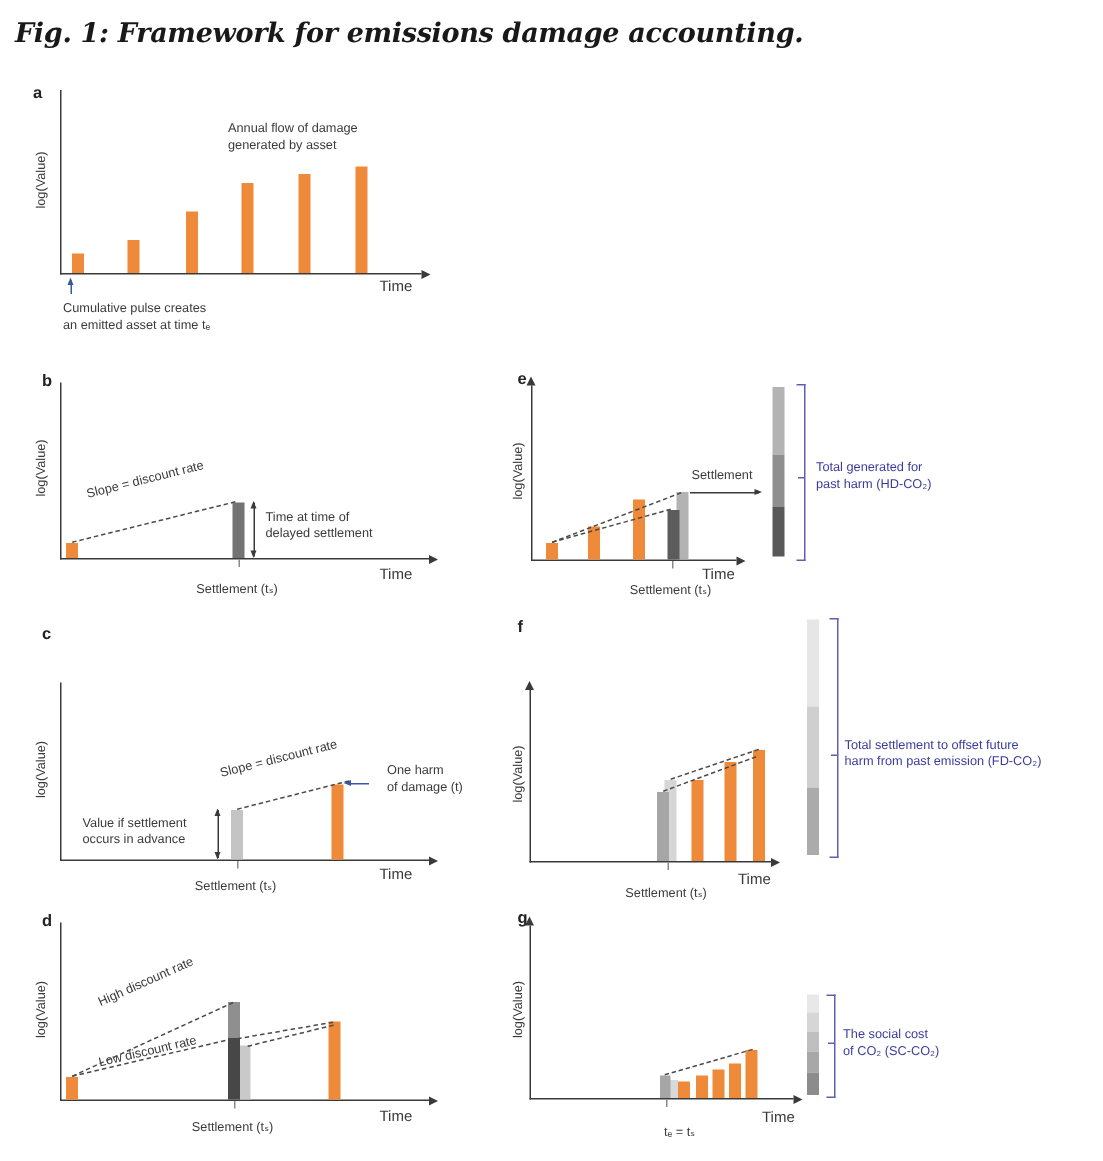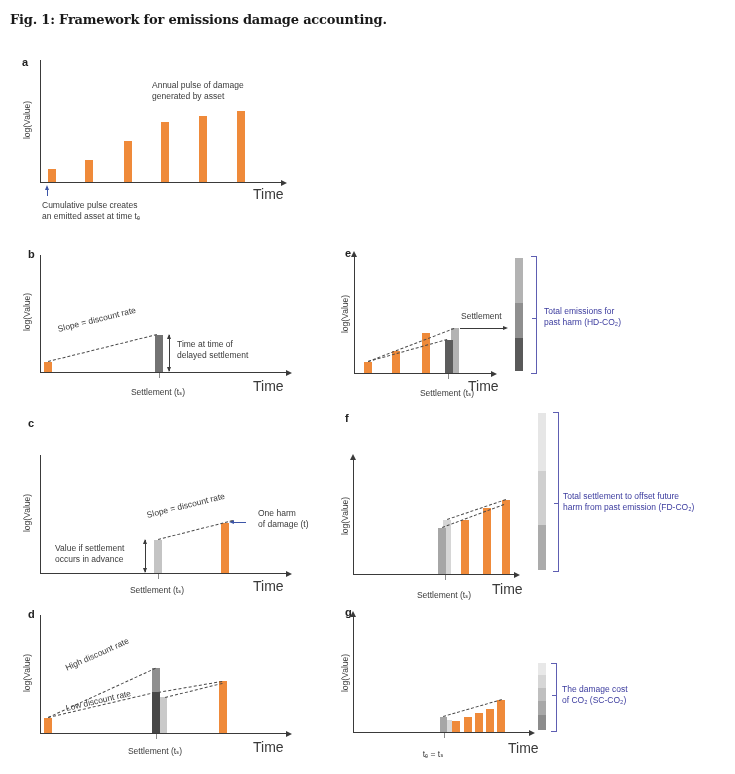--- a/index.html
+++ b/index.html
@@ -1,34 +1,34 @@
 <!DOCTYPE html>
 <html><head>
 <meta charset="utf-8">
 <style>
   html,body{margin:0;padding:0;background:#fff;}
   #fig{position:relative;width:735px;height:774px;background:#fff;
        font-family:"Liberation Sans","DejaVu Sans",sans-serif;color:#3a3a3a;overflow:hidden;}
   .title{position:absolute;left:10px;top:12px;font-family:"DejaVu Serif","Liberation Serif",serif;
-         font-weight:700;font-size:13px;color:#191919;letter-spacing:-0.2px;}
+         font-weight:700;font-size:18px;color:#191919;letter-spacing:-0.2px;font-style:italic;}
   .panel{position:absolute;}
   .plabel{position:absolute;font-weight:700;font-size:11px;color:#222;}
   .plot{position:absolute;border-left:1.2px solid #3a3a3a;border-bottom:1.2px solid #3a3a3a;}
   .plot::after{content:"";position:absolute;right:-6px;bottom:-3.6px;width:0;height:0;
     border-left:6px solid #3a3a3a;border-top:3px solid transparent;border-bottom:3px solid transparent;}
   .plot.yarrow::before{content:"";position:absolute;left:-4.1px;top:-6px;width:0;height:0;
     border-bottom:6px solid #3a3a3a;border-left:3px solid transparent;border-right:3px solid transparent;}
   .bar{position:absolute;bottom:0;}
   .dash{position:absolute;border-top:1.1px dashed #4a4a4a;transform-origin:0 0;z-index:5;}
   .tick{position:absolute;bottom:-6px;width:1px;height:5px;background:#8a8a8a;}
   .ylab{position:absolute;width:90px;text-align:center;font-size:8.5px;color:#3a3a3a;
         transform:rotate(-90deg);}
   .ann{position:absolute;font-size:8.5px;line-height:1.32;color:#3a3a3a;white-space:pre-line;}
   .rot{transform-origin:0 50%;white-space:nowrap;}
-  .timelab{position:absolute;font-size:14px;color:#3a3a3a;white-space:nowrap;}
+  .timelab{position:absolute;font-size:10px;color:#3a3a3a;white-space:nowrap;}
   .xtick{position:absolute;width:100px;text-align:center;font-size:8.5px;color:#3a3a3a;white-space:nowrap;}
   .bluetext{position:absolute;font-size:8.5px;line-height:1.32;color:#3B3B9E;white-space:pre-line;}
   .varrow{position:absolute;width:0;border-left:1.1px solid #3a3a3a;}
   .varrow::before{content:"";position:absolute;left:-3.1px;top:-1px;width:0;height:0;
     border-left:2.5px solid transparent;border-right:2.5px solid transparent;border-bottom:5px solid #3a3a3a;}
   .varrow::after{content:"";position:absolute;left:-3.1px;bottom:-1px;width:0;height:0;
     border-left:2.5px solid transparent;border-right:2.5px solid transparent;border-top:5px solid #3a3a3a;}
   .bup{position:absolute;width:0;height:9px;border-left:1.2px solid #3C55A8;}
   .bup::before{content:"";position:absolute;left:-3.2px;top:-2px;width:0;height:0;
     border-left:2.5px solid transparent;border-right:2.5px solid transparent;border-bottom:5px solid #3C55A8;}
@@ -55,21 +55,21 @@
     <div class="plabel" style="left:12px;top:1px">a</div>
     <div class="ylab" style="left:-28px;top:60px">log(Value)</div>
     <div class="plot" style="left:30px;top:5px;width:240px;height:122px">
         <div class="bar" style="left: 7px; width: 8px; height: 13px; background: rgb(239, 138, 58);"></div>
         <div class="bar" style="left: 44px; width: 8px; height: 22px; background: rgb(239, 138, 58);"></div>
         <div class="bar" style="left: 83px; width: 8px; height: 41px; background: rgb(239, 138, 58);"></div>
         <div class="bar" style="left: 120px; width: 8px; height: 60px; background: rgb(239, 138, 58);"></div>
         <div class="bar" style="left: 158px; width: 8px; height: 66px; background: rgb(239, 138, 58);"></div>
         <div class="bar" style="left: 196px; width: 8px; height: 71px; background: rgb(239, 138, 58);"></div>
       </div>
-    <div class="ann" style="left:142px;top:25px">Annual pulse of damage
+    <div class="ann" style="left:142px;top:25px">Annual flow of damage
 generated by asset</div>
     <div class="timelab" style="left:243px;top:131px">Time</div>
     <div class="bup" style="left:37px;top:132px"></div>
     <div class="ann" style="left:32px;top:145px">Cumulative pulse creates
 an emitted asset at time tₑ</div>
   </div>
 
   <div class="panel" style="left:10px;top:240px;width:310px;height:165px">
     <div class="plabel" style="left:18px;top:8px">b</div>
     <div class="ylab" style="left:-28px;top:67px">log(Value)</div>
@@ -142,21 +142,21 @@
         <div class="dash" style="left: 13px; top: 104px; width: 82.0061px; transform: rotate(-15.5615deg);"></div>
       </div>
     <div class="ann" style="left:121px;top:71px">Settlement</div>
     <div class="rarrow" style="left:120px;top:88px"></div>
     <div class="stack" style="left:175px;top:18px">
         <div class="seg" style="height: 45px; background: rgb(179, 179, 179);"></div>
         <div class="seg" style="height: 35px; background: rgb(143, 143, 143);"></div>
         <div class="seg" style="height: 33px; background: rgb(89, 89, 89);"></div>
       </div>
     <div class="bracket" style="left:191px;top:16px;height:116px;--mid:53%"></div>
-    <div class="bluetext" style="left:204px;top:66px">Total emissions for
+    <div class="bluetext" style="left:204px;top:66px">Total generated for
 past harm (HD-CO₂)</div>
     <div class="xtick" style="left:57px;top:148px">Settlement (tₛ)</div>
     <div class="timelab" style="left:128px;top:138px">Time</div>
   </div>
 
   <div class="panel" style="left:340px;top:405px;width:395px;height:195px">
     <div class="plabel" style="left:5px;top:7px">f</div>
     <div class="ylab" style="left:-40px;top:106px">log(Value)</div>
     <div class="plot yarrow" style="left:13px;top:55px;width:160px;height:114px">
       <div class="tick" style="left:91px"></div>
@@ -195,18 +195,18 @@
         <div class="dash" style="left: 89px; top: 99px; width: 61.4003px; transform: rotate(-16.0736deg);"></div>
       </div>
     <div class="stack" style="left:198px;top:63px">
         <div class="seg" style="height: 12px; background: rgb(232, 232, 232);"></div>
         <div class="seg" style="height: 13px; background: rgb(214, 214, 214);"></div>
         <div class="seg" style="height: 13px; background: rgb(191, 191, 191);"></div>
         <div class="seg" style="height: 14px; background: rgb(168, 168, 168);"></div>
         <div class="seg" style="height: 15px; background: rgb(140, 140, 140);"></div>
       </div>
     <div class="bracket" style="left:211px;top:63px;height:67px;--mid:46%"></div>
-    <div class="bluetext" style="left:222px;top:84px">The damage cost
+    <div class="bluetext" style="left:222px;top:84px">The social cost
 of CO₂ (SC-CO₂)</div>
-    <div class="xtick" style="left:43px;top:149px">tₑ = tₛ</div>
+    <div class="xtick" style="left:63px;top:149px">tₑ = tₛ</div>
     <div class="timelab" style="left:168px;top:140px">Time</div>
   </div>
 </div>
 
 </body></html>

